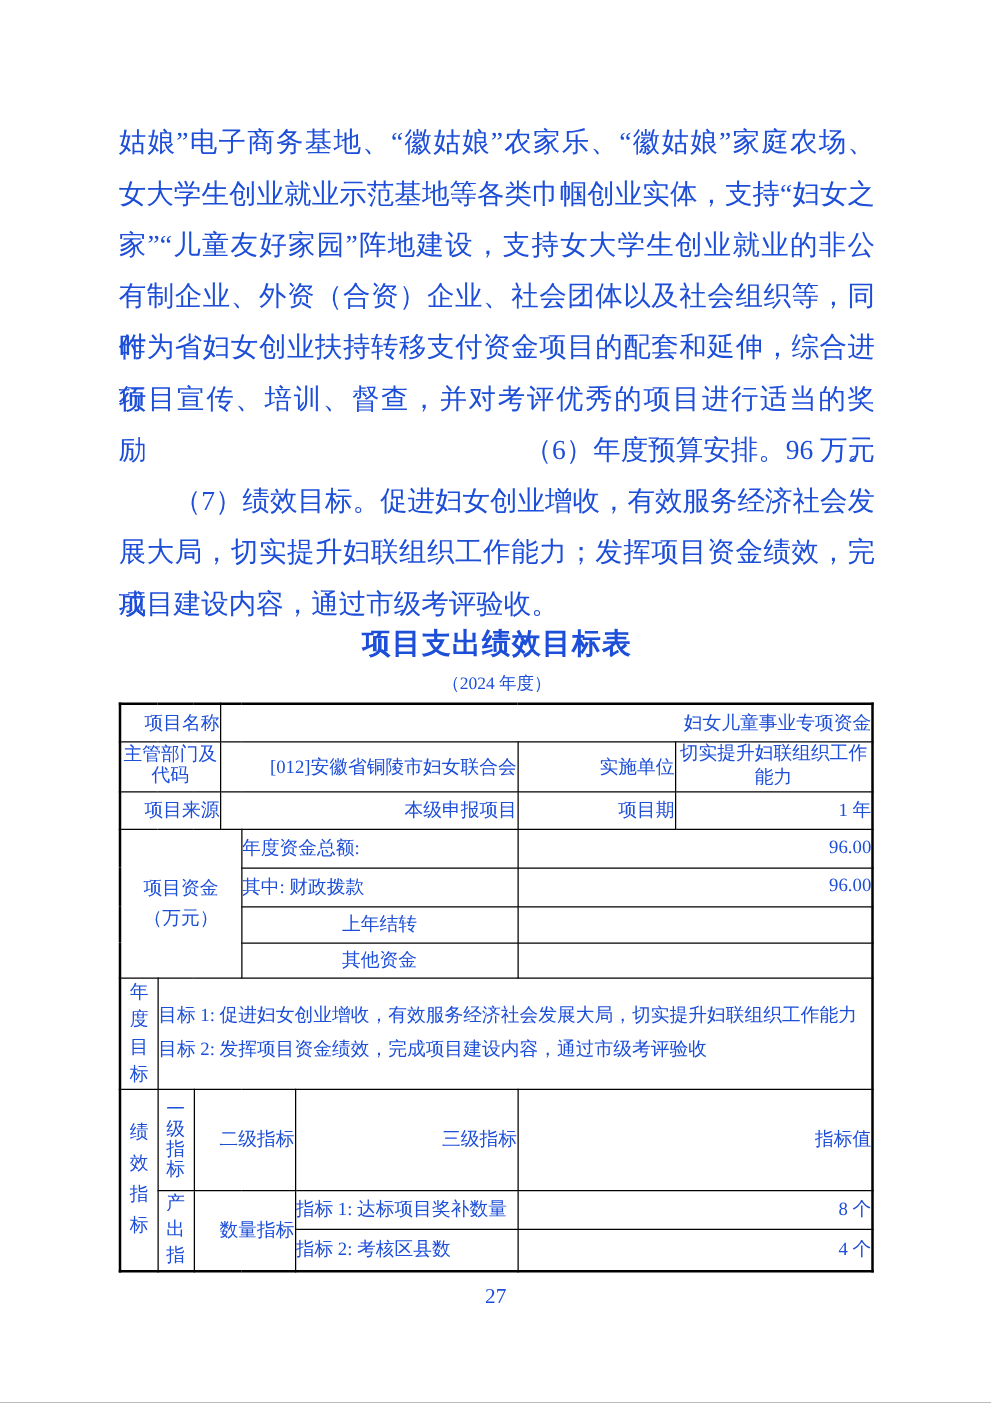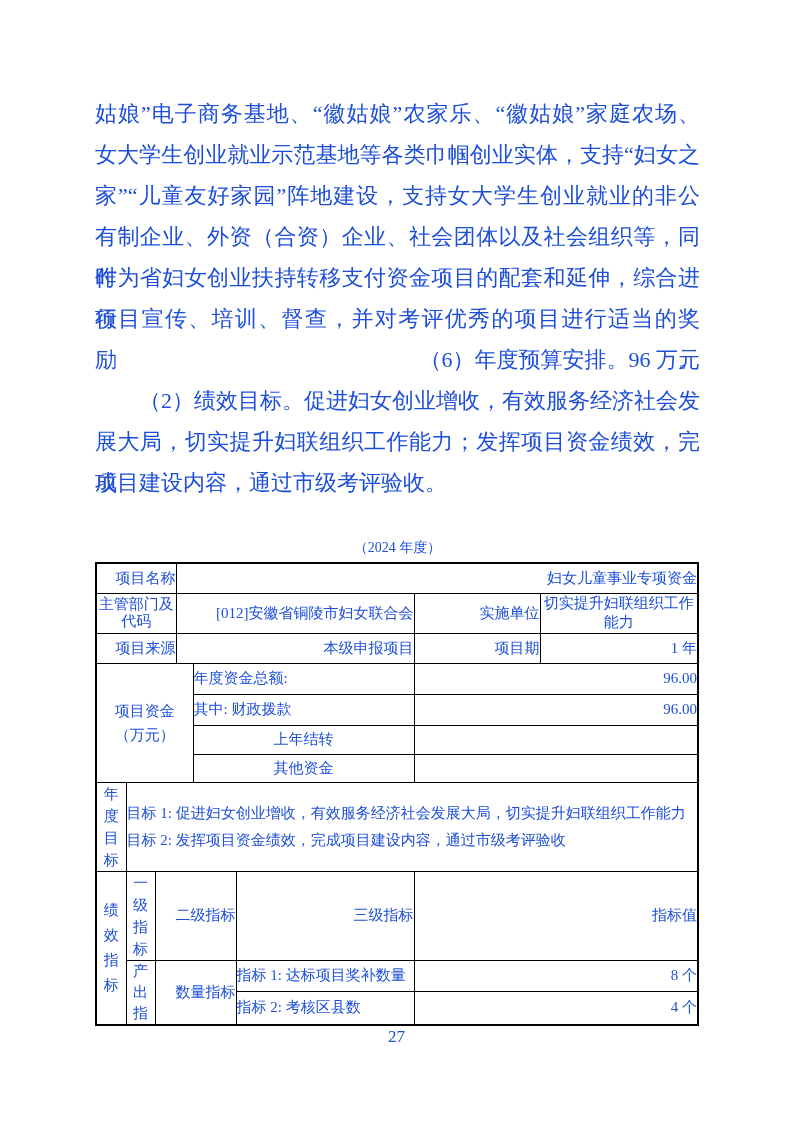--- a/index.html
+++ b/index.html
@@ -46,21 +46,21 @@
   tr.h30 { height: 30px; } tr.h40 { height: 40px; } tr.h31 { height: 31px; }
   tr.h29 { height: 29px; } tr.h28 { height: 28px; padding-left: 36px; } tr.h89 { height: 89px; }
   tr.h81 { height: 81px; } tr.h32 { height: 32px; }
   td.c  { text-align: right; }
   td.f14 { font-size: 14px; }
   td.small  { font-size: 12px; line-height: 17px; word-break: break-all; padding: 0 3px; text-align: center; }
   td.small2 { font-size: 12.5px; line-height: 19px; word-break: break-all; padding: 0 3px; text-align: center; }
   td.fund-label { text-align: center; line-height: 24px; padding: 0 12px; word-break: keep-all; }
   td.vert { text-align: center; word-break: break-all; padding: 0; }
   td.v22 { line-height: 22px; } td.v25 { line-height: 25px; }
-  td.v19 { line-height: 22px; } td.v21 { line-height: 21px; }
+  td.v19 { line-height: 16px; } td.v21 { line-height: 21px; }
   td.fl  { text-align: left; padding-left: 10px; }
   td.fl2 { text-align: left; padding-left: 25px; }
   td.num { text-align: right; padding-right: 9px; font-size: 14px; }
   td.cen { text-align: center; }
   td.goal { text-align: left; padding-left: 8px; font-size: 13.5px; line-height: 27px; }
   td.ind { text-align: left; padding-left: 8px; font-size: 14.5px; }
   .page-num {
     position: absolute; left: 0; top: 1027px; width: 100%;
     text-align: center; font-size: 17px;
   }
@@ -71,25 +71,26 @@
 <div class="page">
 
   <div class="body-text">
     <div class="bline fill">姑娘”电子商务基地、“徽姑娘”农家乐、“徽姑娘”家庭农场、</div>
     <div class="bline fill">女大学生创业就业示范基地等各类巾帼创业实体，支持“妇女之</div>
     <div class="bline fill">家”“儿童友好家园”阵地建设，支持女大学生创业就业的非公</div>
     <div class="bline fill">有制企业、外资（合资）企业、社会团体以及社会组织等，同时</div>
     <div class="bline fill">作为省妇女创业扶持转移支付资金项目的配套和延伸，综合进行</div>
     <div class="bline fill">项目宣传、培训、督查，并对考评优秀的项目进行适当的奖励。</div>
     <div class="bline ind2">（6）年度预算安排。96 万元</div>
-    <div class="bline fill ind2">（2）绩效目标。促进妇女创业增收，有效服务经济社会发</div>
+    <div class="bline fill ind2">（7）绩效目标。促进妇女创业增收，有效服务经济社会发</div>
     <div class="bline fill">展大局，切实提升妇联组织工作能力；发挥项目资金绩效，完成</div>
     <div class="bline">项目建设内容，通过市级考评验收。</div>
   </div>
 
+  <div class="doc-title">项目支出绩效目标表</div>
   <div class="doc-subtitle">（2024 年度）</div>
 
   <table class="perf-table">
     <colgroup>
       <col style="width:30px">
         <col style="width:29px">
         <col style="width:21px">
         <col style="width:17px">
       <col style="width:43px">
         <col style="width:178px">

